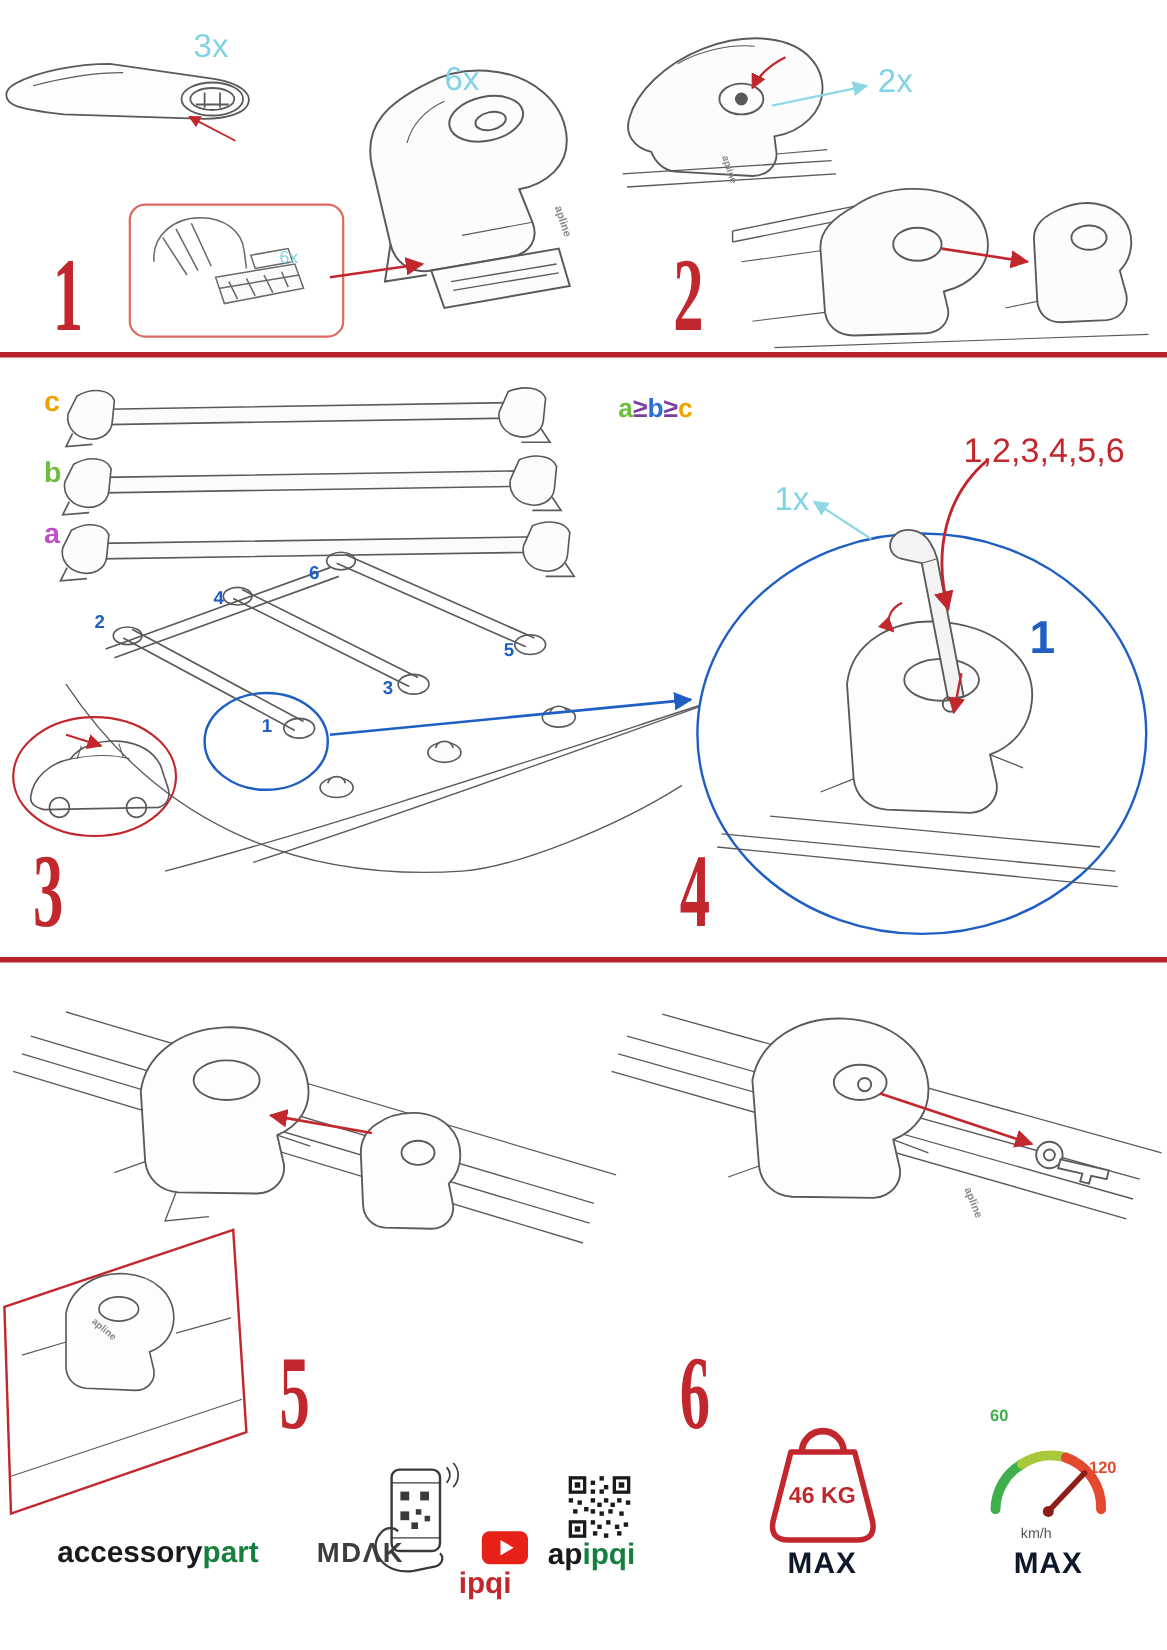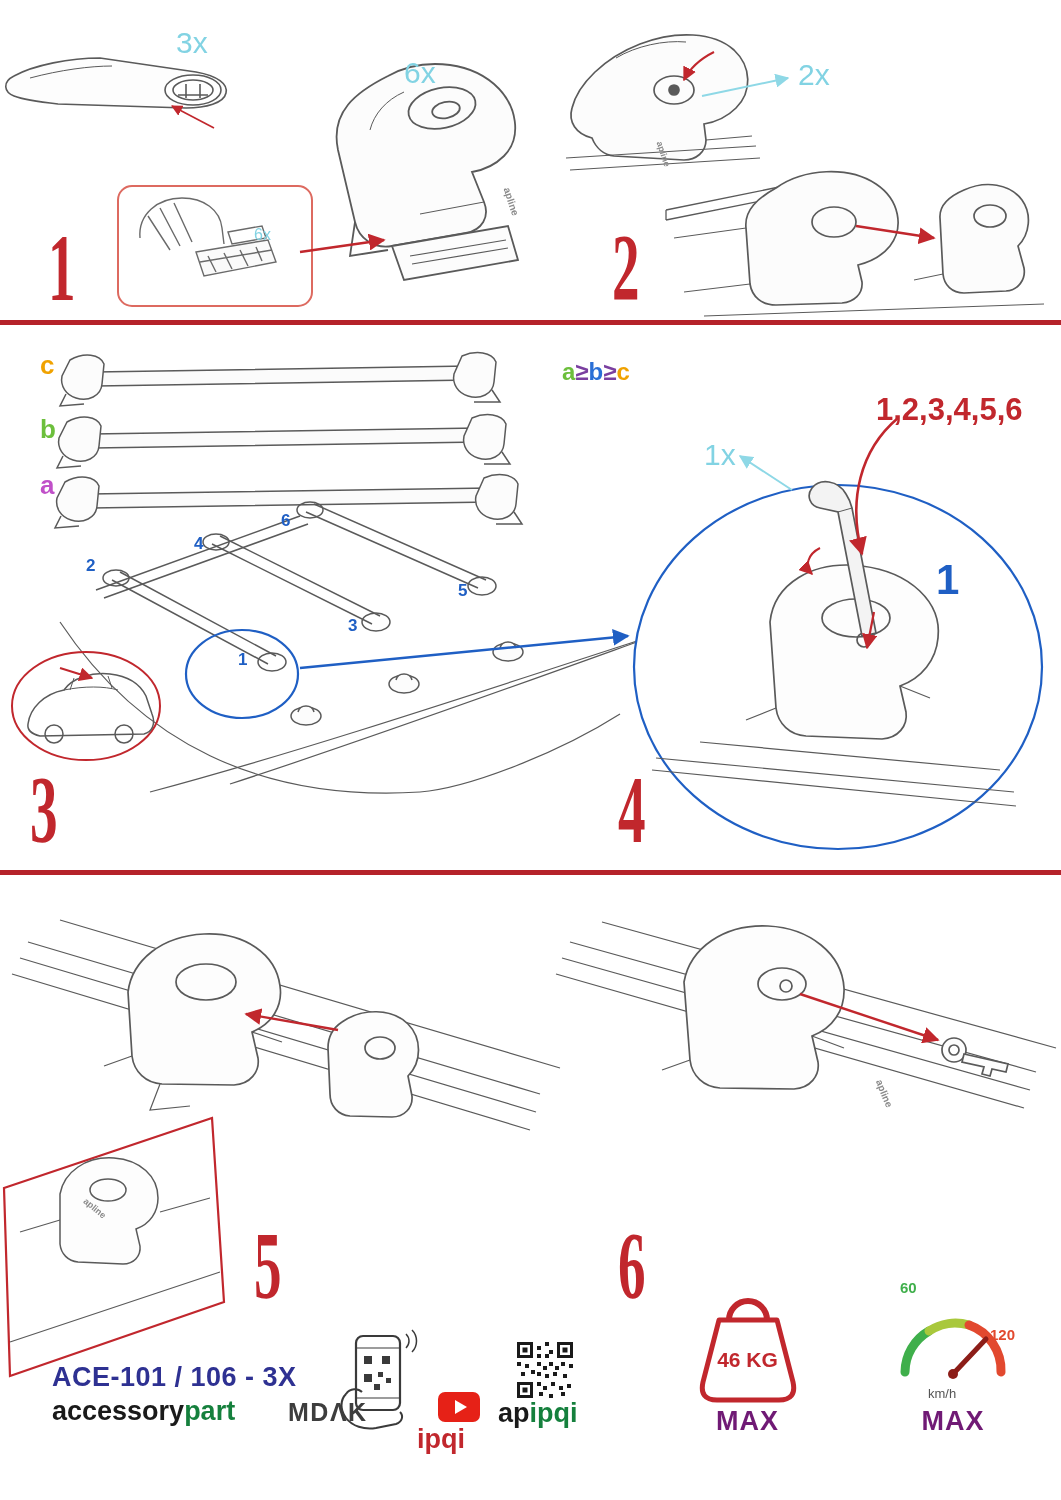--- a/index.html
+++ b/index.html
@@ -15,29 +15,29 @@
     font-size:95px; line-height:0.82; letter-spacing:-2px;
     transform:scaleX(0.58); transform-origin:left top;
   }
   .divider { position:absolute; left:0; width:1061px; height:5px; background:#b5222a; }
   .pos { color:#1f5fc4; font-weight:700; font-size:17px; }
   .bar-label { font-size:26px; font-weight:700; }
   .lbl-c { color:#f0a200; } .lbl-b { color:#6cbf3c; } .lbl-a { color:#c050c8; }
   .rule { font-size:24px; font-weight:700;text-align:right; }
   .rule .r-a { color:#6cbf3c; } .rule .r-ge { color:#7a3fa0; }
   .rule .r-b { color:#2a6fd6; } .rule .r-c { color:#f0a200; }
-  .seq { color:#c1272d; font-size:31px; font-weight:700; }
+  .seq { color:#c1272d; font-size:31px; font-weight:400; }
   .first-num { color:#1f5fc4; font-size:42px; font-weight:700; }
   .model { color:#2e3192; font-size:27px; font-weight:700; letter-spacing:0.5px; }
   .brand { font-size:27px; font-weight:700; color:#1a1a1a; }
   .brand .red { color:#15803d; }
   .mdak { font-size:25px; font-weight:700; color:#3d3d3d; letter-spacing:1.5px; }
   .ipqi { font-size:27px; font-weight:700; color:#c1272d; }
   .weight-val { color:#c1272d; font-size:21px; font-weight:700; text-align:center; }
-  .max { color:#701a75; font-size:27px; font-weight:700; text-align:center; letter-spacing:1px; }
+  .max { color:#0f172a; font-size:27px; font-weight:700; text-align:center; letter-spacing:1px; }
   .spd-low { color:#3faf4b; font-size:15px; font-weight:700; }
   .spd-high { color:#e2492f; font-size:15px; font-weight:700; }
   .spd-unit { color:#555555; font-size:13px; }
   .draw-logo { color:#8a8a8a; font-size:10px; font-weight:700; transform-origin:left top; }
   .yt { position:absolute; left:438px; top:1392px; width:42px; height:30px;
         background:#e62117; border-radius:7px; display:flex; align-items:center; justify-content:center; }
   .yt-tri { width:0; height:0; border-top:7px solid transparent; border-bottom:7px solid transparent;
             border-left:12px solid #ffffff; margin-left:3px; }
 </style>
 </head>
@@ -350,21 +350,20 @@
       <line x1="60" y1="82" x2="93" y2="47" stroke="#8c1d18" stroke-width="5"></line>
       <circle cx="60" cy="82" r="5" fill="#8c1d18" stroke="none"></circle>
     </g>
   </svg>
 
   <span class="abs step-num" style="left:254px; top:1228px">5</span>
   <span class="abs step-num" style="left:618px; top:1228px">6</span>
   <span class="abs draw-logo" style="left:884px; top:1078px; transform:rotate(68deg)">apline</span>
   <span class="abs draw-logo" style="left:88px; top:1196px; font-size:9px; transform:rotate(40deg)">apline</span>
 
-  <span class="abs model" style="left:52px; top:1362px">ACE-101 / 106 - 3X</span>
 
   <span class="abs brand" style="left:52px; top:1396px"><span>accessory</span><span class="red">part</span></span>
 
   <span class="abs mdak" style="left:288px; top:1398px">MDΛK</span>
 
   <div class="yt">
       <div class="yt-tri"></div>
     </div>
   <span class="abs ipqi" style="left:417px; top:1424px">ipqi</span>
 

